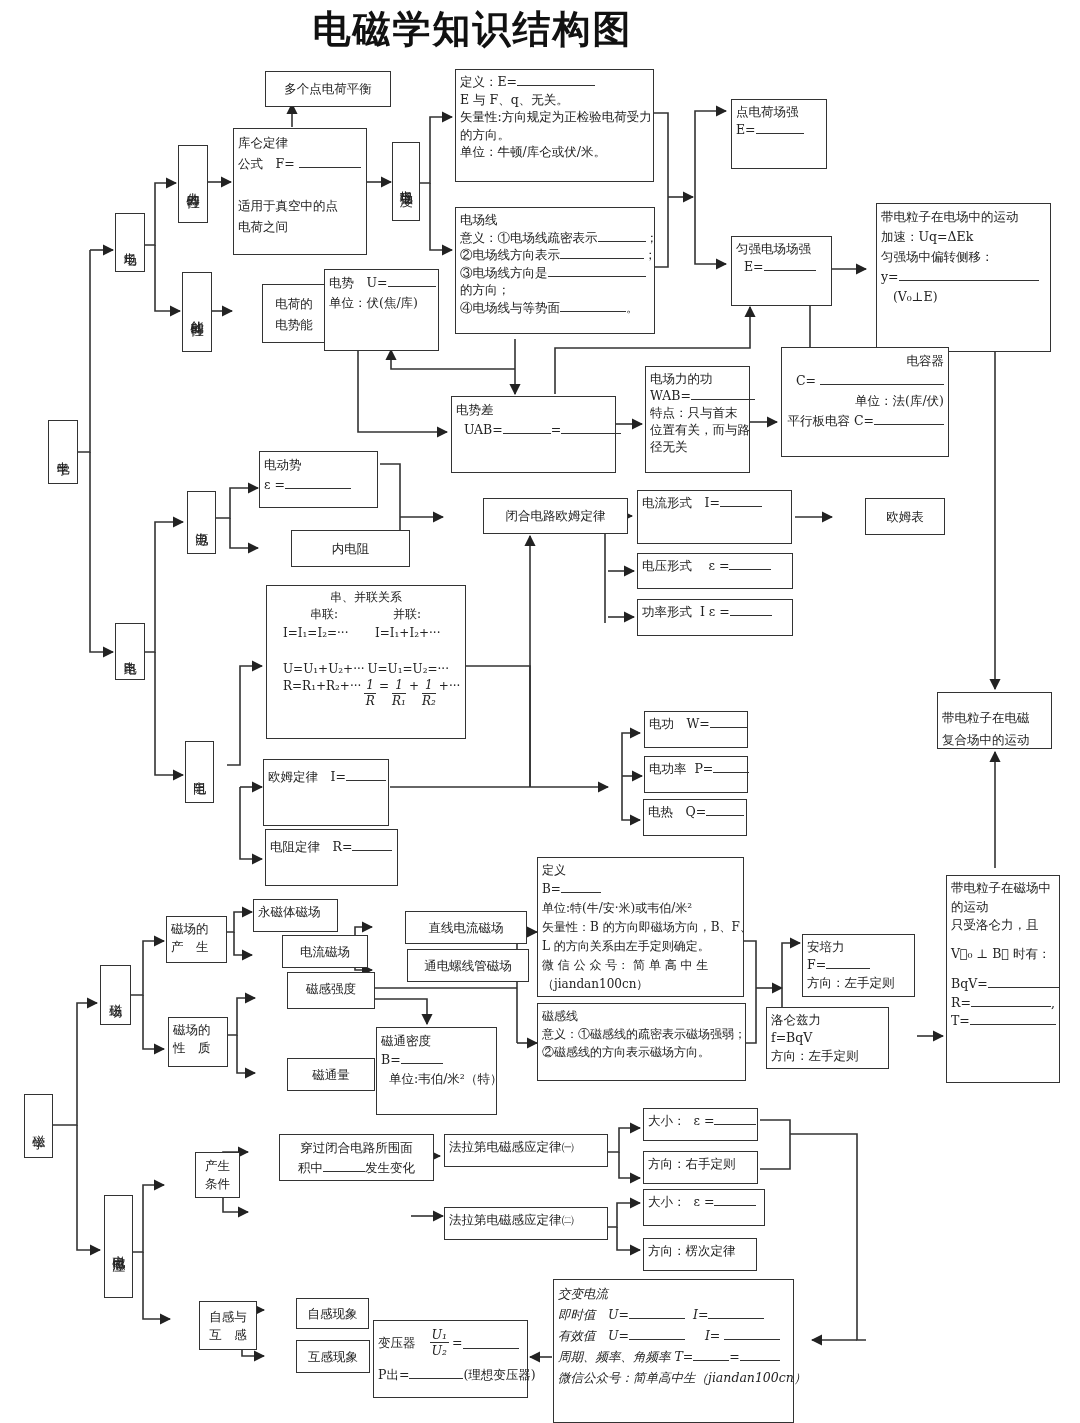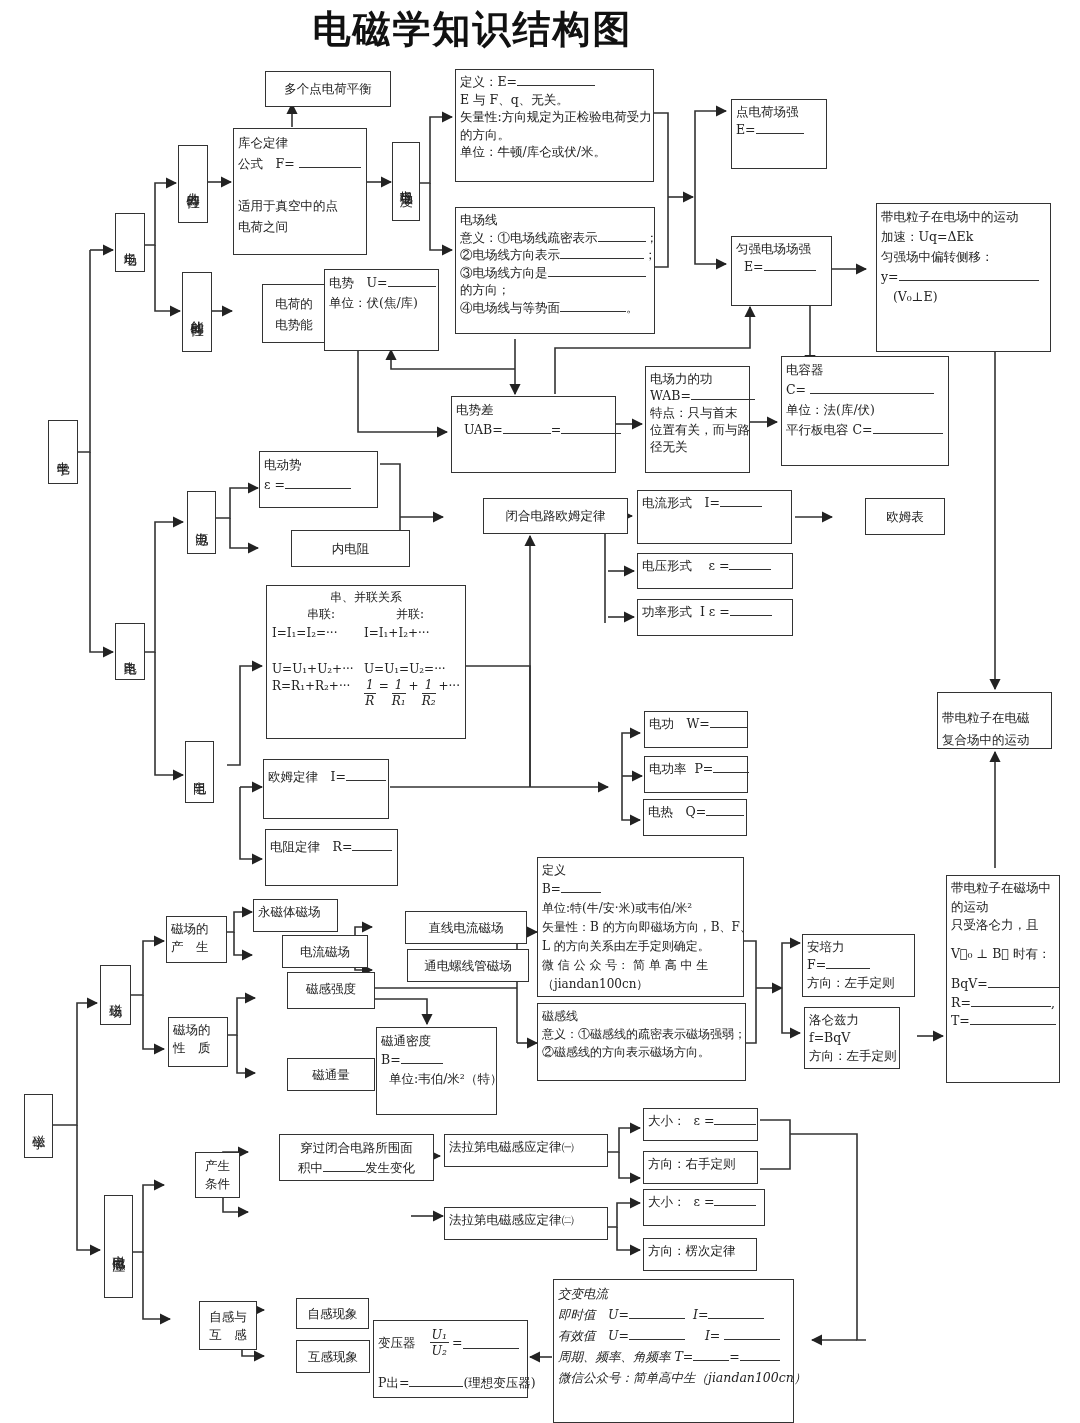--- a/index.html
+++ b/index.html
@@ -211,21 +211,21 @@
 </div>
 
 <div class="box" style="left:645px;top:366px;width:105px;height:107px;line-height:17px;">
   <span class="ln">电场力的功</span>
   <span class="ln"><span>WAB=</span><span class="blank" style="width:64px"></span></span>
   <span class="ln">特点：只与首末</span>
   <span class="ln">位置有关，而与路</span>
   <span class="ln">径无关</span>
 </div>
 
-<div class="box" style="left:781px;top:356px;width:168px;height:110px;line-height:20px;">
+<div class="box" style="left:781px;top:347px;width:168px;height:110px;line-height:20px;text-align:right;">
   <span class="ln">电容器</span>
   <span class="ln"><span>C= </span><span class="blank" style="width:124px"></span></span>
   <span class="ln">单位：法(库/伏)</span>
   <span class="ln"><span>平行板电容 C=</span><span class="blank" style="width:70px"></span></span>
 </div>
 
 <div class="box" style="left:937px;top:692px;width:115px;height:57px;line-height:22px;padding-top:14px;">
   <span class="ln">带电粒子在电磁</span>
   <span class="ln">复合场中的运动</span>
 </div>
@@ -259,21 +259,21 @@
   <span class="ln"><span>功率形式  I ε =</span><span class="blank" style="width:42px"></span></span>
 </div>
 <div class="box ctr" style="left:837px;top:498px;width:80px;height:37px;">
     <span>欧姆表</span>
   </div>
 
 <div class="box vert" style="left:185px;top:741px;width:29px;height:62px;">
     <span>电阻</span>
   </div>
 
-<div class="box" style="left:266px;top:585px;width:200px;height:154px;padding:2px 5px;font-size:12px;">
+<div class="box" style="left:266px;top:585px;width:200px;height:154px;padding:2px 16px;font-size:12px;">
   <div style="text-align:center;line-height:18px;">串、并联关系</div>
   <div style="display:flex;line-height:16px;justify-content:center;">
     <span style="width:88px;text-align:center;">串联:</span>
     <span style="width:90px;text-align:center;">并联:</span>
   </div>
   <div style="display:flex;line-height:18px;margin-top:2px;">
     <span style="width:92px;">I=I₁=I₂=···</span>
     <span>I=I₁+I₂+···</span>
   </div>
   <div style="display:flex;line-height:18px;margin-top:18px;">
@@ -293,21 +293,21 @@
       </span>
     <span>+</span>
     <span class="frac">
         <span class="num">1</span>
         <span class="den">R₂</span>
       </span>
     <span>+···</span>
   </div>
 </div>
 
-<div class="box" style="left:263px;top:759px;width:126px;height:60px;padding-top:8px;">
+<div class="box" style="left:263px;top:759px;width:126px;height:67px;padding-top:8px;">
   <span class="ln"><span>欧姆定律　I=</span><span class="blank" style="width:40px"></span></span>
 </div>
 <div class="box" style="left:265px;top:829px;width:133px;height:57px;padding-top:8px;">
   <span class="ln"><span>电阻定律　R=</span><span class="blank" style="width:40px"></span></span>
 </div>
 
 <div class="box" style="left:644px;top:711px;width:104px;height:37px;">
   <span class="ln"><span>电功　W=</span><span class="blank" style="width:38px"></span></span>
 </div>
 <div class="box" style="left:644px;top:756px;width:104px;height:37px;">
@@ -371,21 +371,21 @@
   <span class="ln">磁感线</span>
   <span class="ln">意义：①磁感线的疏密表示磁场强弱；</span>
   <span class="ln">②磁感线的方向表示磁场方向。</span>
 </div>
 
 <div class="box" style="left:802px;top:934px;width:113px;height:63px;line-height:18px;">
   <span class="ln">安培力</span>
   <span class="ln"><span>F=</span><span class="blank" style="width:44px"></span></span>
   <span class="ln">方向：左手定则</span>
 </div>
-<div class="box" style="left:804px;top:1007px;width:96px;height:62px;line-height:18px;">
+<div class="box" style="left:766px;top:1007px;width:123px;height:62px;line-height:18px;">
   <span class="ln">洛仑兹力</span>
   <span class="ln">f=BqV</span>
   <span class="ln">方向：左手定则</span>
 </div>
 
 <div class="box" style="left:946px;top:875px;width:114px;height:208px;line-height:18.5px;">
   <span class="ln">带电粒子在磁场中</span>
   <span class="ln">的运动</span>
   <span class="ln">只受洛仑力，且</span>
   <span class="ln" style="margin-top:10px">V⃗₀ ⊥ B⃗ 时有：</span>
@@ -451,21 +451,21 @@
 <div class="box" style="left:373px;top:1320px;width:155px;height:78px;padding-top:6px;">
   <div style="display:flex;align-items:center;white-space:nowrap;">
     <span>变压器</span>
     <span class="frac" style="margin-left:14px;">
         <span class="num">U₁</span>
         <span class="den">U₂</span>
       </span>
     <span>=</span>
       <span class="blank" style="width:56px"></span>
   </div>
-  <span class="ln" style="margin-top:16px"><span>P出=</span><span class="blank" style="width:54px"></span><span>(理想变压器)</span></span>
+  <span class="ln" style="margin-top:8px"><span>P出=</span><span class="blank" style="width:54px"></span><span>(理想变压器)</span></span>
 </div>
 
 <div class="box" style="left:553px;top:1279px;width:241px;height:144px;line-height:21px;font-style:italic;">
   <span class="ln">交变电流</span>
   <span class="ln"><span>即时值　U=</span><span class="blank" style="width:56px"></span>  <span>I=</span><span class="blank" style="width:56px"></span></span>
   <span class="ln"><span>有效值　U=</span><span class="blank" style="width:56px"></span>     <span>I= </span><span class="blank" style="width:56px"></span></span>
   <span class="ln"><span>周期、频率、角频率 T=</span><span class="blank" style="width:36px"></span><span>=</span><span class="blank" style="width:40px"></span></span>
   <span class="ln">微信公众号：简单高中生（jiandan100cn）</span>
 </div>
 

